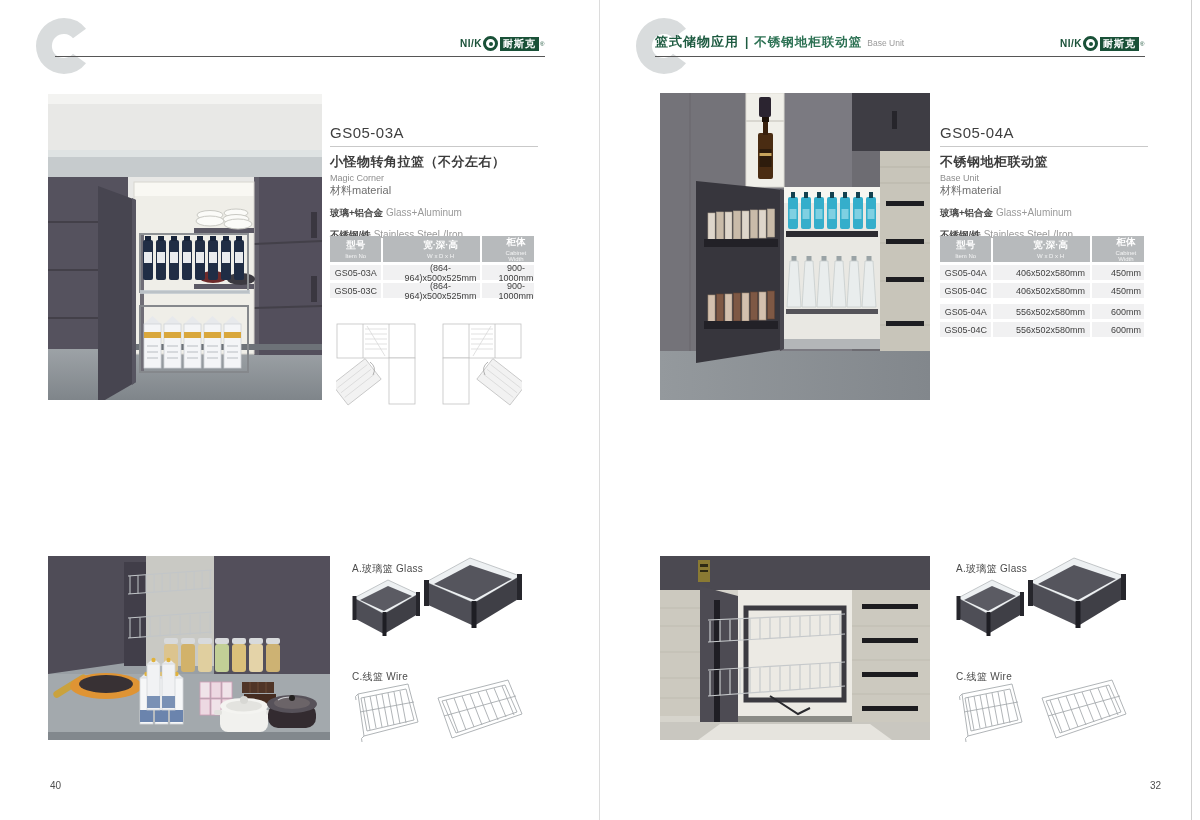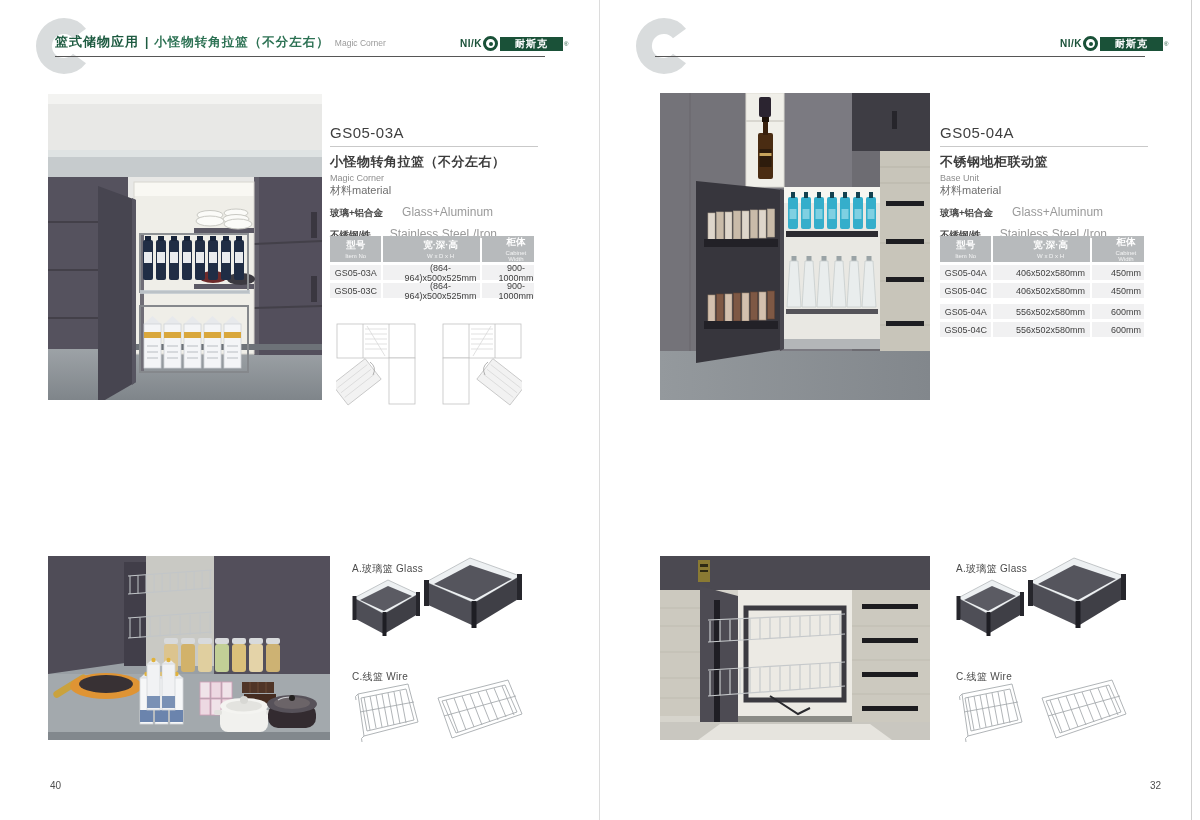--- a/index.html
+++ b/index.html
@@ -17,36 +17,36 @@
   .hdr-bar{font-size:12px;color:#1e5b41;margin:0 6px;font-weight:bold;}
   .hdr-cn{font-size:12.5px;font-weight:bold;color:#2d7254;letter-spacing:1px;}
   .hdr-en{font-size:8.5px;color:#9a9a9a;margin-left:5px;}
   .hdr-rule{position:absolute;left:55px;top:56px;width:490px;height:1px;background:#565656;}
 
   
   .logo{position:absolute;left:460px;top:36px;white-space:nowrap;line-height:1;display:flex;align-items:center;}
   .logo-word{font-size:10px;font-weight:bold;color:#1a5138;letter-spacing:0.5px;font-style:normal;}
   .logo-o{display:inline-block;width:9px;height:9px;border:3px solid #1a5138;border-radius:50%;position:relative;margin:0 2px 0 1px;}
   .logo-dot{position:absolute;left:2.5px;top:2.5px;width:4px;height:4px;background:#1a5138;border-radius:50%;}
-  .logo-cnbox{display:inline-block;background:#1a5138;color:#ffffff;font-size:10px;font-weight:bold;padding:2px 15px;letter-spacing:1px;}
+  .logo-cnbox{display:inline-block;background:#1a5138;color:#ffffff;font-size:10px;font-weight:bold;padding:2px 3px;letter-spacing:1px;}
   .logo-reg{font-size:6px;color:#1a5138;vertical-align:top;margin-left:1px;}
 
   
   .photo{position:absolute;display:block;}
 
   
   .info{position:absolute;width:215px;}
   .model{font-size:15px;color:#3f3f3f;letter-spacing:0.5px;}
   .model-rule{width:208px;height:1px;background:#c9c9c9;margin:5px 0 6px 0;}
   .name-cn{font-size:13px;font-weight:bold;color:#3c3c3c;letter-spacing:0.5px;}
   .name-en{font-size:9px;color:#8d8d8d;margin-top:2px;}
   .mat-label{font-size:11px;color:#6e6e6e;}
   .mat-line{margin-top:4px;line-height:1.1;}
   .mat-cn{font-size:9.5px;font-weight:bold;color:#4a4a4a;}
-  .mat-en{font-size:12px;color:#9a9a9a;margin-left:19px;}
+  .mat-en{font-size:10px;color:#9a9a9a;margin-left:3px;}
 
   
   .spec{position:absolute;width:204px;}
   .trow{display:flex;gap:2px;margin-bottom:3px;}
   .trow.group-gap{margin-top:6px;}
   .th{background:#b7babc;color:#ffffff;text-align:center;display:flex;flex-direction:column;justify-content:center;height:26px;}
   .th .cn{font-size:9.5px;font-weight:bold;}
   .th .en{font-size:6px;opacity:0.85;margin-top:1px;}
   .td{background:#f1f1f2;color:#3f3f3f;font-size:9px;text-align:center;display:flex;align-items:center;justify-content:center;height:15px;}
   .c1{width:68px;} .c2{width:104px;padding-left:18px;} .c3{width:48px;padding-left:16px;}
@@ -63,23 +63,20 @@
 <body>
 
 <div class="canvas">
 
   <div class="page left">
 
     <svg class="c-mark" width="68" height="68" viewBox="0 0 68 68">
       <path d="M34 6 a28 28 0 1 0 0 56 a28 28 0 0 0 22-10.8 l-13-9.4 a12 12 0 1 1 0-15.6 l13-9.4 A28 28 0 0 0 34 6 Z" fill="#d9dcdd"></path>
     </svg>
 
-    <div class="hdr-text">
-      <span class="hdr-cat">篮式储物应用</span><span class="hdr-bar">|</span><span class="hdr-cn">小怪物转角拉篮（不分左右）</span><span class="hdr-en">Magic Corner</span>
-    </div>
     <div class="hdr-rule"></div>
 
     <div class="logo">
       <span class="logo-word">NI/K</span>
       <span class="logo-o">
           <span class="logo-dot"></span>
         </span>
       <span class="logo-cnbox">耐斯克</span>
       <sup class="logo-reg">®</sup>
     </div>
@@ -493,20 +490,23 @@
 
     <div class="page-num pn-left">40</div>
   </div>
 
   <div class="page right">
 
     <svg class="c-mark" width="68" height="68" viewBox="0 0 68 68">
       <path d="M34 6 a28 28 0 1 0 0 56 a28 28 0 0 0 22-10.8 l-13-9.4 a12 12 0 1 1 0-15.6 l13-9.4 A28 28 0 0 0 34 6 Z" fill="#d9dcdd"></path>
     </svg>
 
+    <div class="hdr-text">
+      <span class="hdr-cat">篮式储物应用</span><span class="hdr-bar">|</span><span class="hdr-cn">不锈钢地柜联动篮</span><span class="hdr-en">Base Unit</span>
+    </div>
     <div class="hdr-rule"></div>
 
     <div class="logo">
       <span class="logo-word">NI/K</span>
       <span class="logo-o">
           <span class="logo-dot"></span>
         </span>
       <span class="logo-cnbox">耐斯克</span>
       <sup class="logo-reg">®</sup>
     </div>

